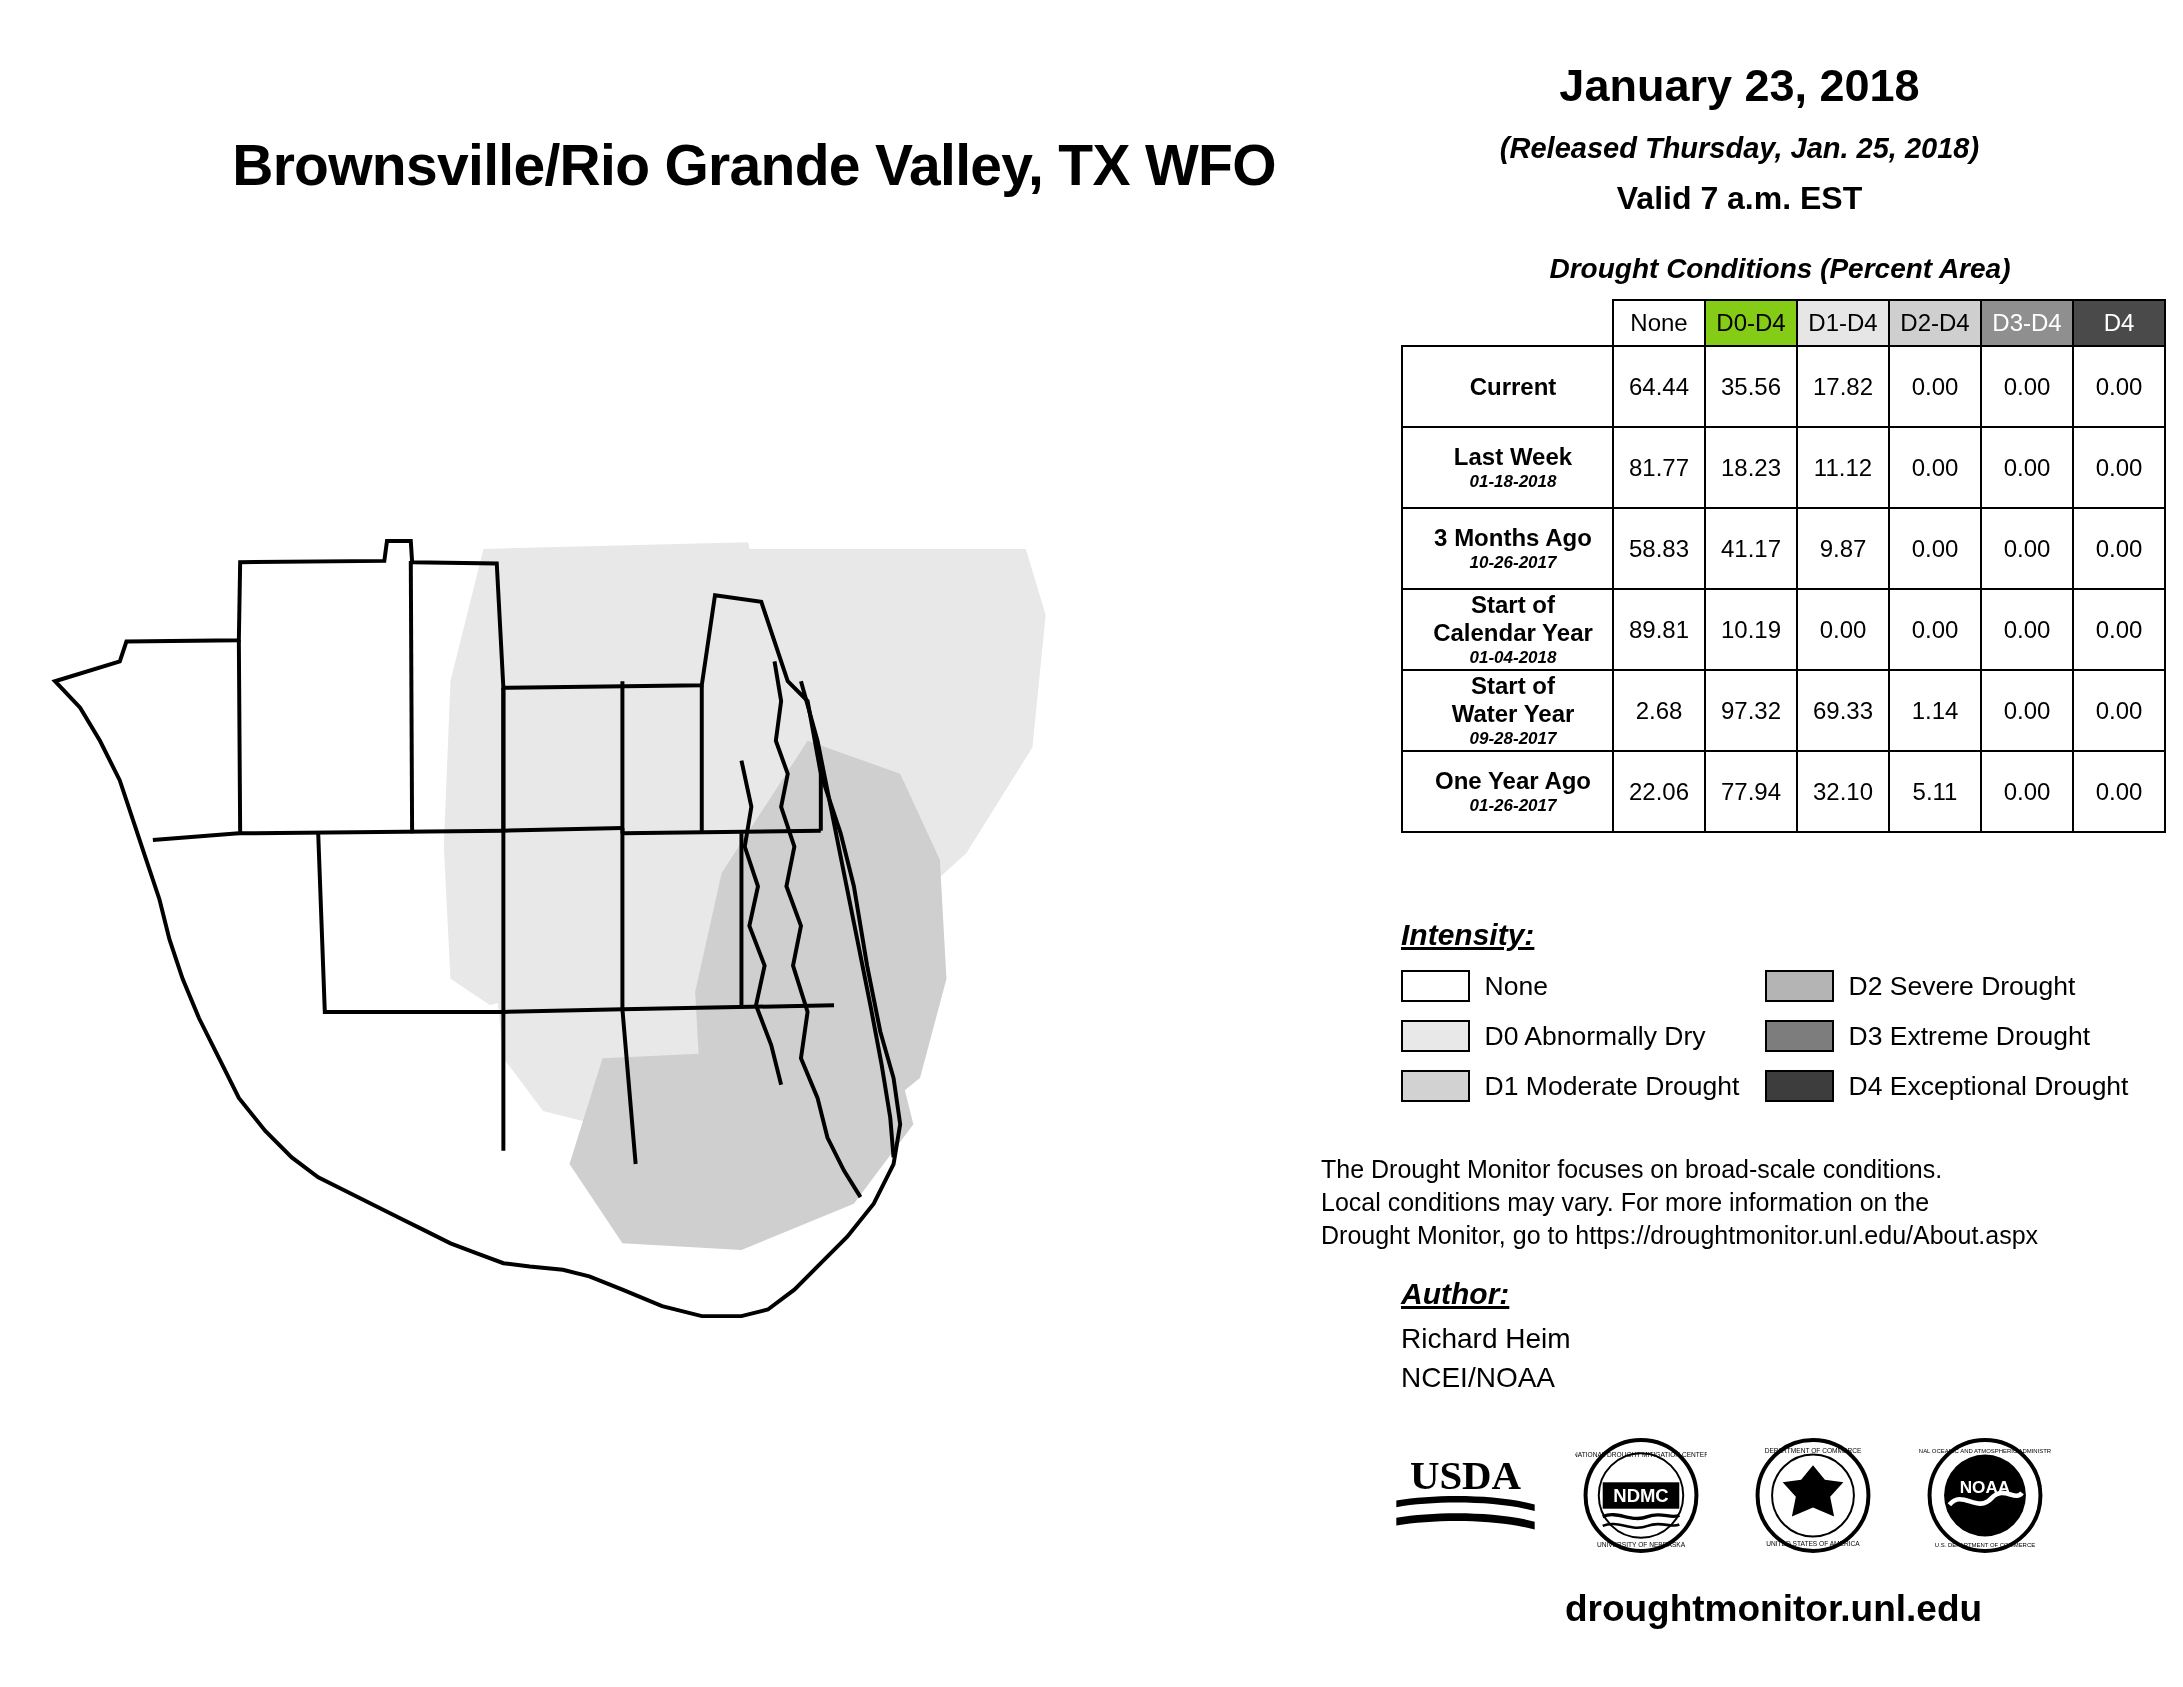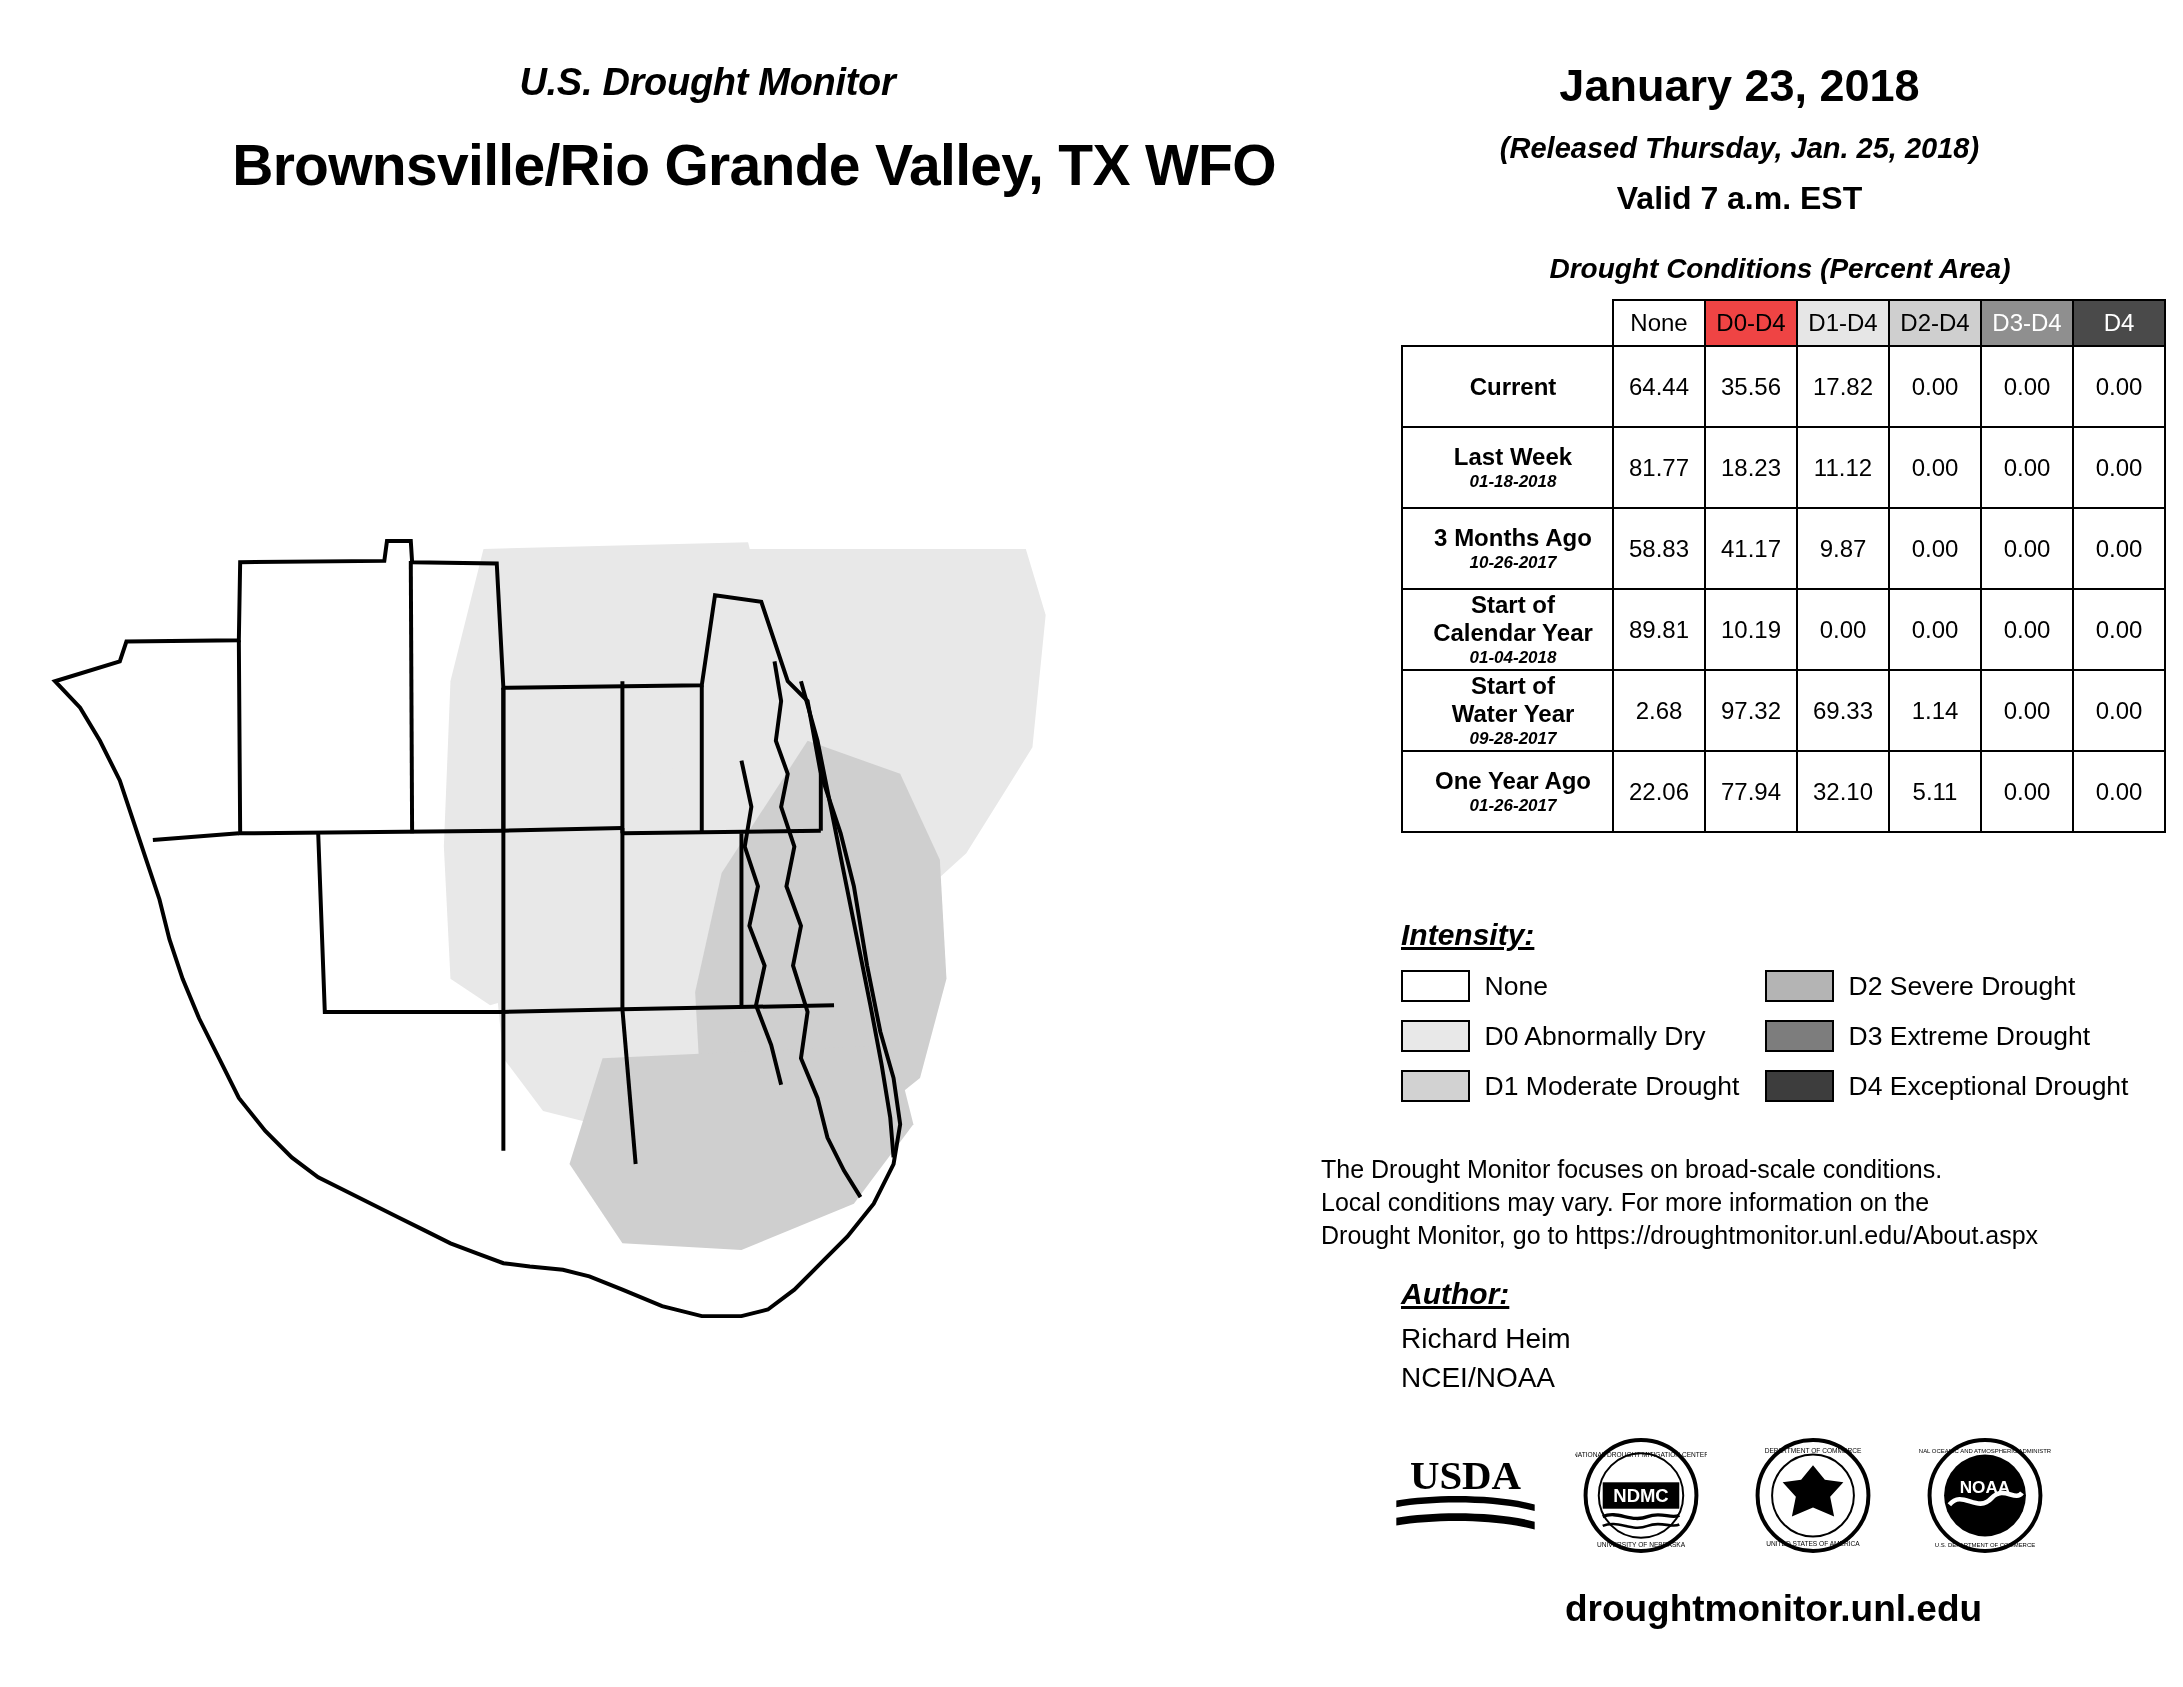--- a/index.html
+++ b/index.html
@@ -132,21 +132,21 @@
     font-size: 17px;
     font-weight: bold;
     font-style: italic;
     margin-top: 1.3px;
   }
   #conditions-table tbody td.val {
     width: 90px;
     font-size: 24px;
   }
   .hdr-none  { background: #ffffff; }
-  .hdr-d0    { background: #ef4444; }
+  .hdr-d0    { background: #84cc16; }
   .hdr-d1    { background: #e6e6e6; }
   .hdr-d2    { background: #cfcfcf; }
   .hdr-d3    { background: #8f8f8f; color: #ffffff; }
   .hdr-d4    { background: #4a4a4a; color: #ffffff; }
 
   
   #intensity-label {
     position: absolute;
     left: 1401px;
     top: 918px;
@@ -224,21 +224,20 @@
     width: 781px;
     text-align: center;
     font-weight: bold;
     font-size: 37px;
   }
 </style>
 </head>
 <body>
 
 <div id="header-block">
-  <div id="dm-title">U.S. Drought Monitor</div>
   <div id="wfo-title">Brownsville/Rio Grande Valley, TX WFO</div>
   <div id="date-line">January 23, 2018</div>
   <div id="released-line">(Released Thursday, Jan. 25, 2018)</div>
   <div id="valid-line">Valid 7 a.m. EST</div>
 </div>
 
 <div id="map-panel">
   <svg id="map-svg" width="1350" height="992" viewBox="0 0 2040 1500">
 
     <path fill="#e8e8e8" stroke="none" d="M1030 -40 L1490 -40 L1520 60 L1500 260 L1400 420 L1290 520 L1180 560 L1120 600 L1060 620 L1020 560 L1000 400 L1000 200 Z" transform="translate(0,170)"></path>

